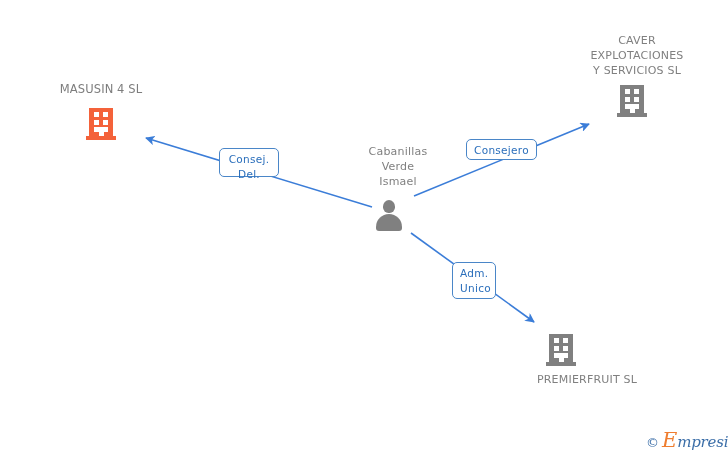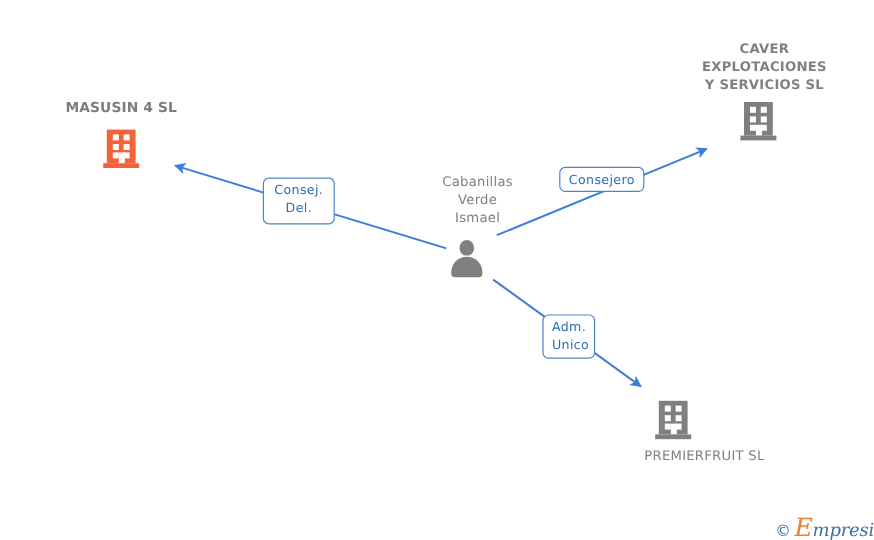--- a/index.html
+++ b/index.html
@@ -30,21 +30,21 @@
     position: absolute;
     color: #808080;
     font-family: "DejaVu Sans", sans-serif;
     font-size: 11px;
     line-height: 15px;
     text-align: center;
     white-space: pre-line;
     letter-spacing: 0.2px;
   }
   .node-label.bold {
-    font-weight: bold;
+    font-weight: normal;
     font-size: 11.5px;
     color: #7d7d7d;
     letter-spacing: 0.1px;
   }
 
   
   .building {
     position: absolute;
     width: 30px;
     height: 32px;
@@ -179,21 +179,21 @@
     <div class="win" style="left:8px;  top:4px;"></div>
     <div class="win" style="left:17px; top:4px;"></div>
     <div class="win" style="left:8px;  top:11.5px;"></div>
     <div class="win" style="left:17px; top:11.5px;"></div>
     <div class="win" style="left:8px;  top:19px;"></div>
     <div class="win" style="left:17px; top:19px;"></div>
     <div class="door"></div>
     <div class="base"></div>
   </div>
 
-  <div class="node-label" style="left:557px; top:33px; width:160px;font-weight:bold;">CAVER
+  <div class="node-label" style="left:557px; top:33px; width:160px;">CAVER
 EXPLOTACIONES
 Y SERVICIOS SL</div>
   <div class="building c-gray" style="left:617px; top:85px;">
     <div class="body"></div>
     <div class="win" style="left:8px;  top:4px;"></div>
     <div class="win" style="left:17px; top:4px;"></div>
     <div class="win" style="left:8px;  top:11.5px;"></div>
     <div class="win" style="left:17px; top:11.5px;"></div>
     <div class="win" style="left:8px;  top:19px;"></div>
     <div class="win" style="left:17px; top:19px;"></div>
@@ -215,21 +215,21 @@
     <div class="win" style="left:17px; top:4px;"></div>
     <div class="win" style="left:8px;  top:11.5px;"></div>
     <div class="win" style="left:17px; top:11.5px;"></div>
     <div class="win" style="left:8px;  top:19px;"></div>
     <div class="win" style="left:17px; top:19px;"></div>
     <div class="door"></div>
     <div class="base"></div>
   </div>
   <div class="node-label" style="left:512px; top:372px; width:150px;">PREMIERFRUIT SL</div>
 
-  <div class="rel-box center" style="left:219px; top:148px; width:60px; height:39px;">Consej.
+  <div class="rel-box center" style="left:219px; top:148px; width:60px; height:29px;">Consej.
 Del.</div>
 
   <div class="rel-box center" style="left:466px; top:139px; width:71px; height:21px;">Consejero</div>
 
   <div class="rel-box left" style="left:452px; top:262px; width:44px; height:37px;">Adm.
 Unico</div>
 
   <div id="watermark">
     <span class="copy">©</span>
     <span class="brand"><span class="cap">E</span><span>mpresia</span></span>

